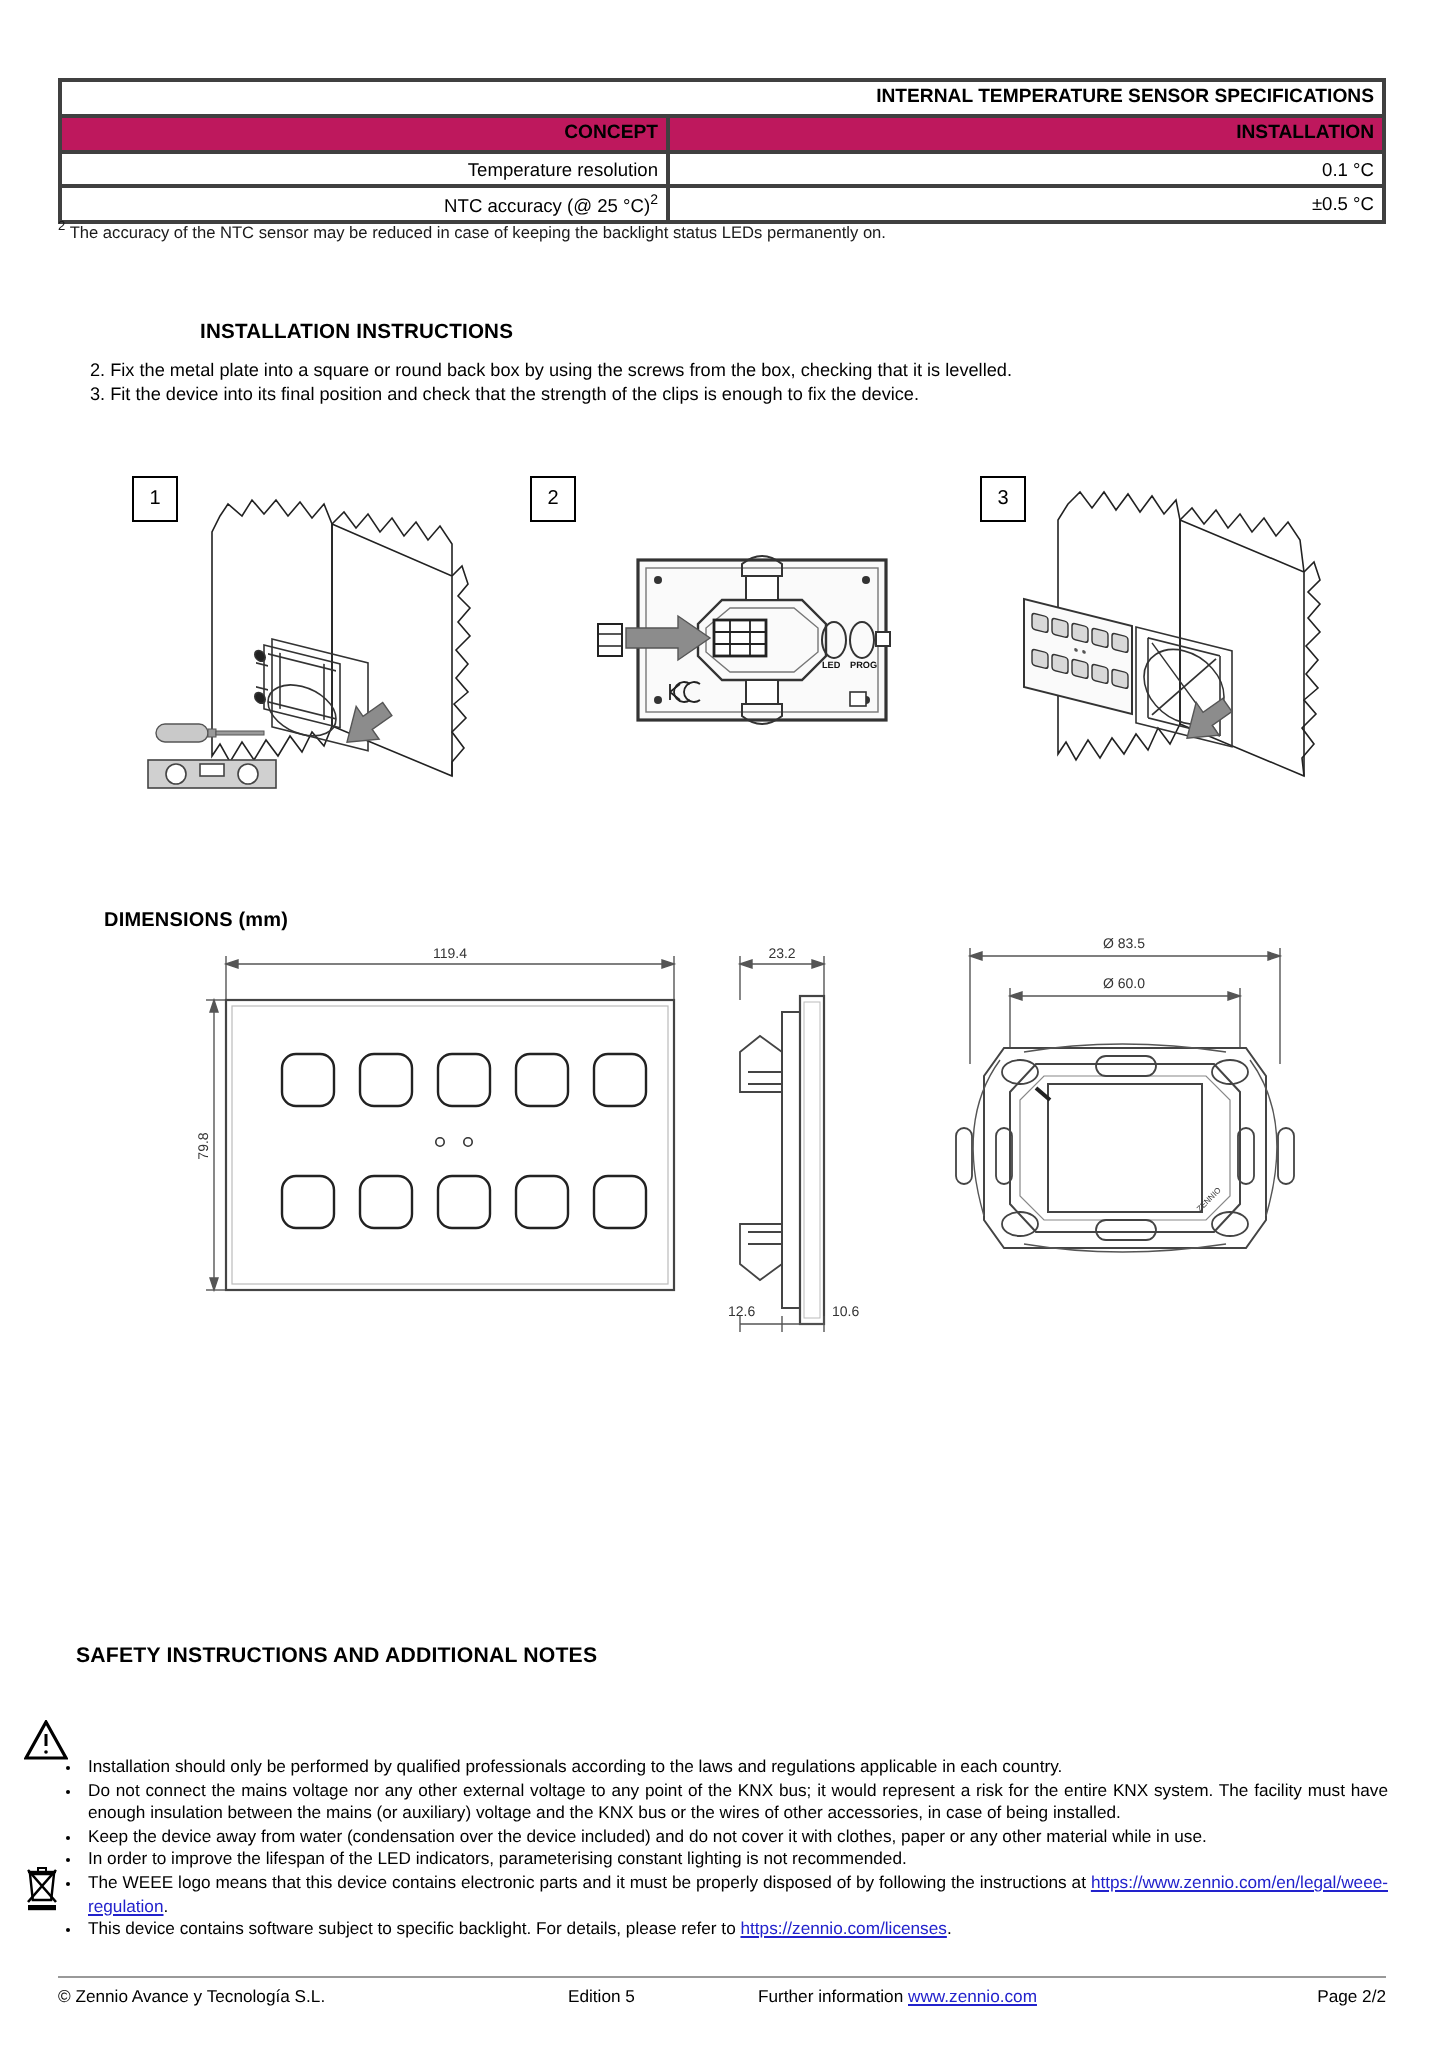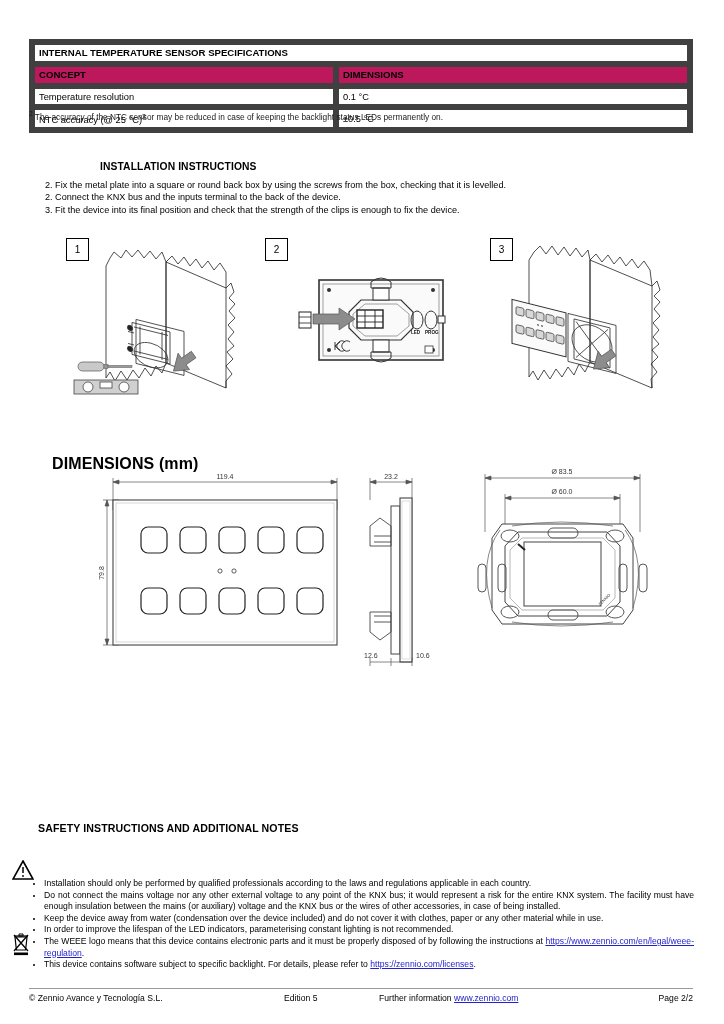--- a/index.html
+++ b/index.html
@@ -23,25 +23,26 @@
     top: 39px;
     width: 664px;
   }
   table.spec {
     border-collapse: collapse;
     width: 100%;
     table-layout: fixed;
     font-size: 9.3px;
   }
   table.spec td {
-    border: 6px solid #404040;
+    border: 2px solid #404040;
     padding: 1px 4px;
     height: 13px;
     line-height: 12px;
     vertical-align: middle;
+    text-align: right;
   }
   .spec .title-row td {
     font-weight: bold;
     font-size: 9.6px;
     background: #ffffff;
     height: 14px;
   }
   .spec .head-row td {
     font-weight: bold;
     background: #be185d;
@@ -61,21 +62,21 @@
   .footnote sup { font-size: 6.6px; }
 
   
   .sec-title {
     position: absolute;
     font-weight: bold;
     font-size: 10.3px;
     letter-spacing: 0.1px;
   }
   #install-title { left: 52px; top: 161px; margin-left: 48px; }
-  #dims-title { left: 52px; top: 455px; font-size: 16px; }
+  #dims-title { left: 52px; top: 455px; font-size: 10px; }
   #safety-title { left: 38px; top: 822px; font-size: 10.6px; }
 
   .install-steps {
     position: absolute;
     left: 45px;
     top: 179px;
     font-size: 9.1px;
     line-height: 12.4px;
     width: 640px;
   }
@@ -163,40 +164,39 @@
     <colgroup>
         <col class="col-concept">
         <col>
       </colgroup>
     <tbody>
         <tr class="title-row">
       <td colspan="2">INTERNAL TEMPERATURE SENSOR SPECIFICATIONS</td>
     </tr>
     <tr class="head-row">
       <td>CONCEPT</td>
-      <td>DIMENSIONS</td>
+      <td>INSTALLATION</td>
     </tr>
     <tr>
       <td>Temperature resolution</td>
       <td>0.1 °C</td>
     </tr>
     <tr>
       <td><span>NTC accuracy (@ 25 °C)</span><sup>2</sup></td>
       <td>±0.5 °C</td>
     </tr>
   </tbody>
     </table>
 </div>
 
 <div class="footnote"><sup>2</sup> <span>The accuracy of the NTC sensor may be reduced in case of keeping the backlight status LEDs permanently on.</span></div>
 
 <div class="sec-title" id="install-title">INSTALLATION INSTRUCTIONS</div>
 <div class="install-steps">
   <div>2. Fix the metal plate into a square or round back box by using the screws from the box, checking that it is levelled.</div>
-  <div>2. Connect the KNX bus and the inputs terminal to the back of the device.</div>
   <div>3. Fit the device into its final position and check that the strength of the clips is enough to fix the device.</div>
 </div>
 
 <div class="fig" style="left:66px; top:238px; width:195px; height:160px;">
   <div class="fig-num" style="left:0px; top:0px;">1</div>
   <svg width="195" height="160" viewBox="0 0 195 160">
     <g fill="none" stroke="#222" stroke-width="0.8">
 
       <path d="M44,20 L48,14 L55,20 L60,12 L66,19 L72,12 L78,20 L84,13 L90,21 L96,14
                L100,24 L100,125 L96,135 L90,128 L85,138 L79,130 L73,140 L67,132 L61,142

